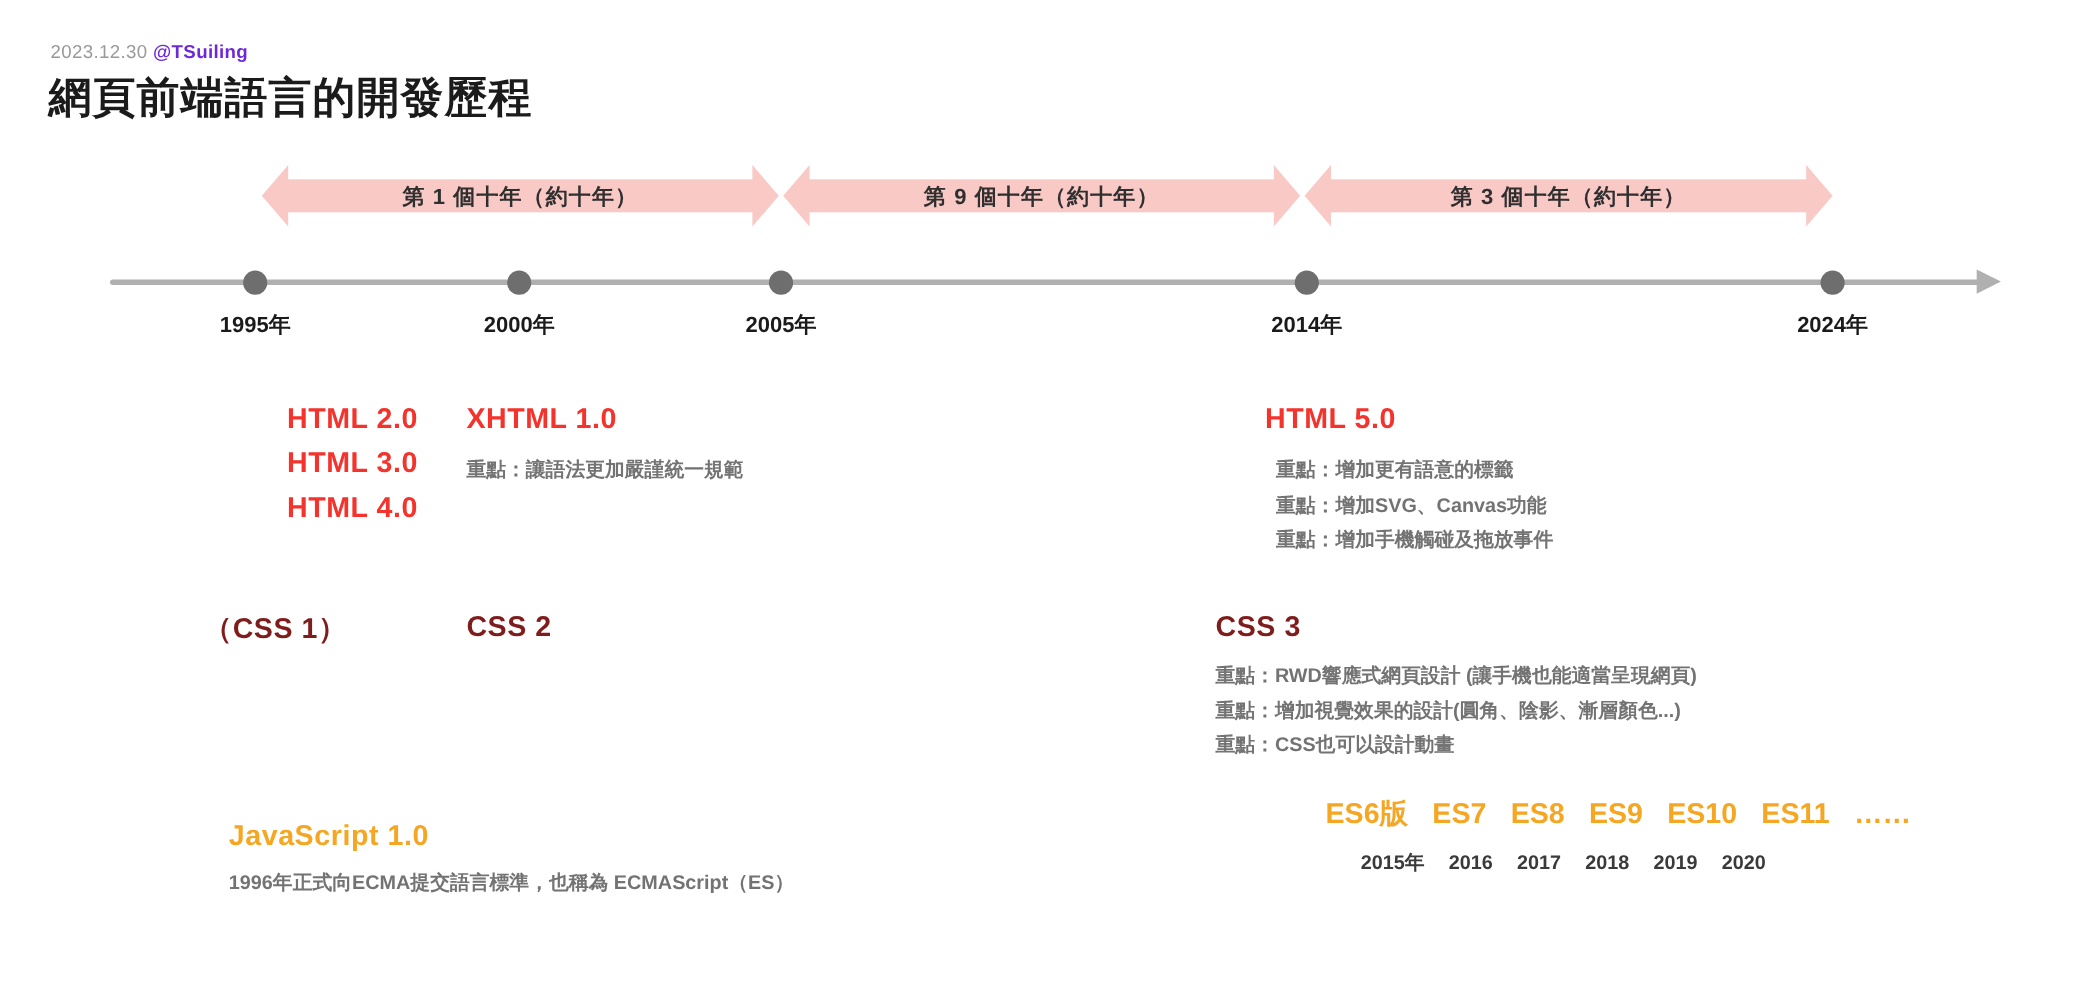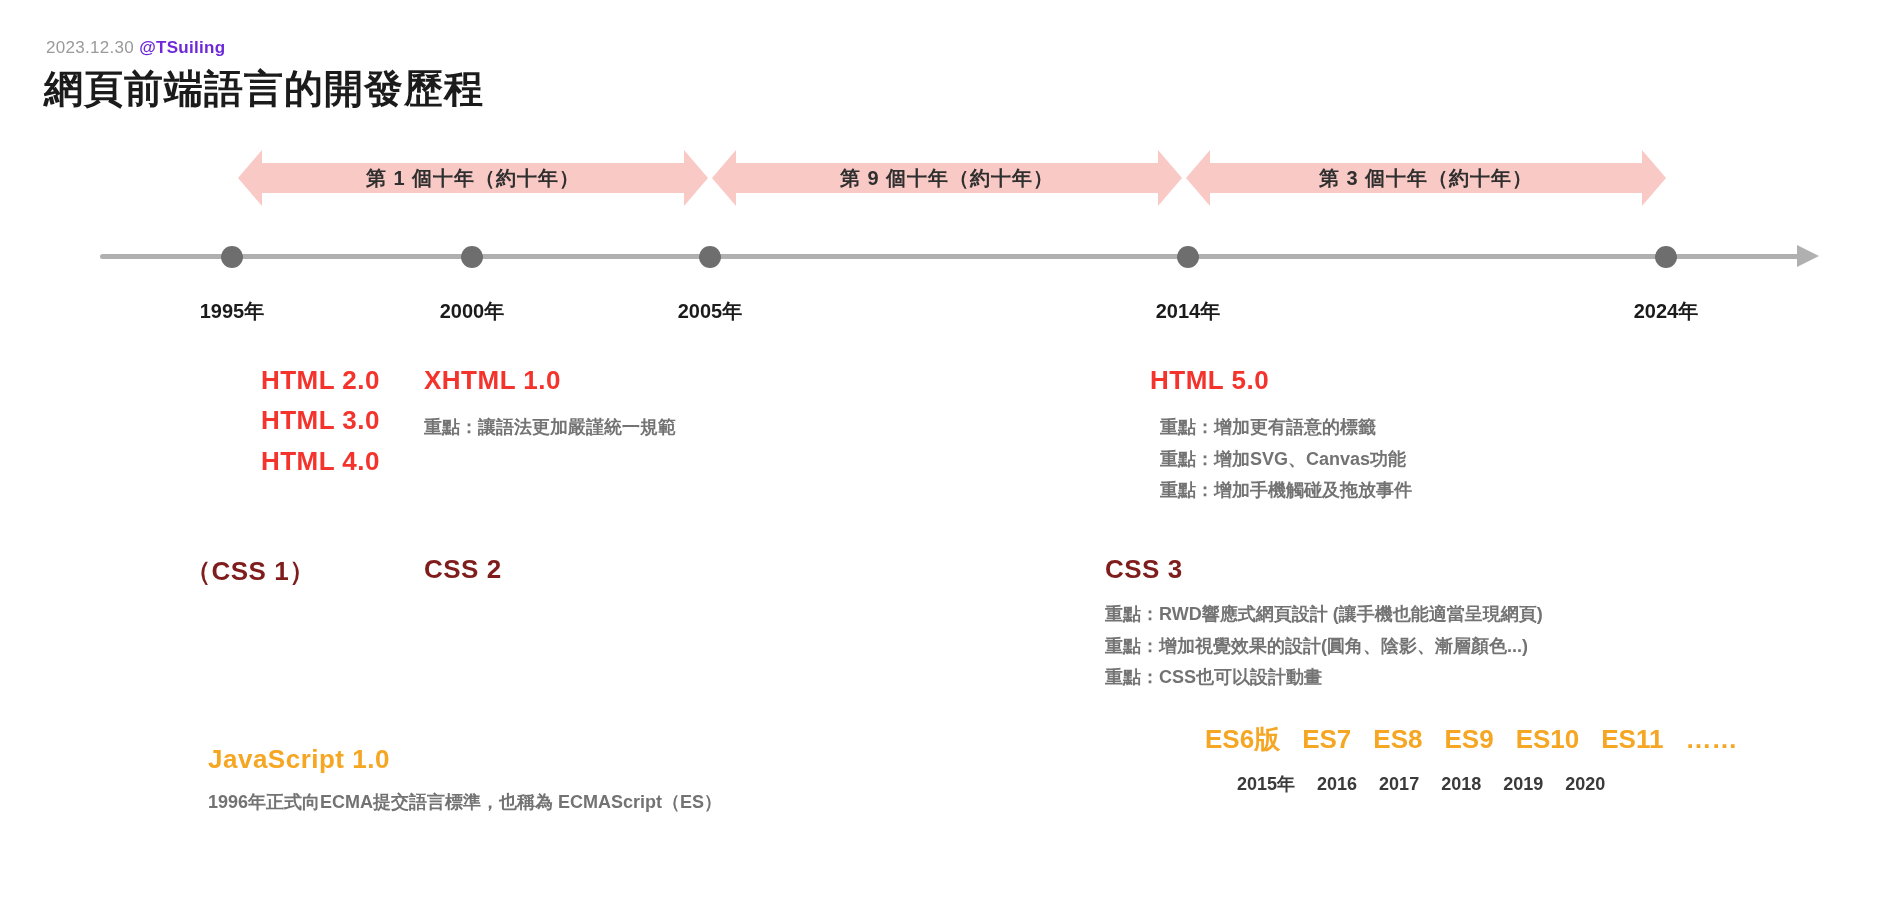--- a/index.html
+++ b/index.html
@@ -113,21 +113,21 @@
     position: absolute;
     width: 22px;
     height: 22px;
     border-radius: 50%;
     background: #6e6e6e;
     top: 246px;
     transform: translateX(-11px);
   }
   .tick-label {
     position: absolute;
-    top: 298px;
+    top: 282px;
     font-size: 20px;
     font-weight: bold;
     color: #1b1b1b;
     transform: translateX(-50%);
     white-space: nowrap;
   }
 
   
   .block {
     position: absolute;

